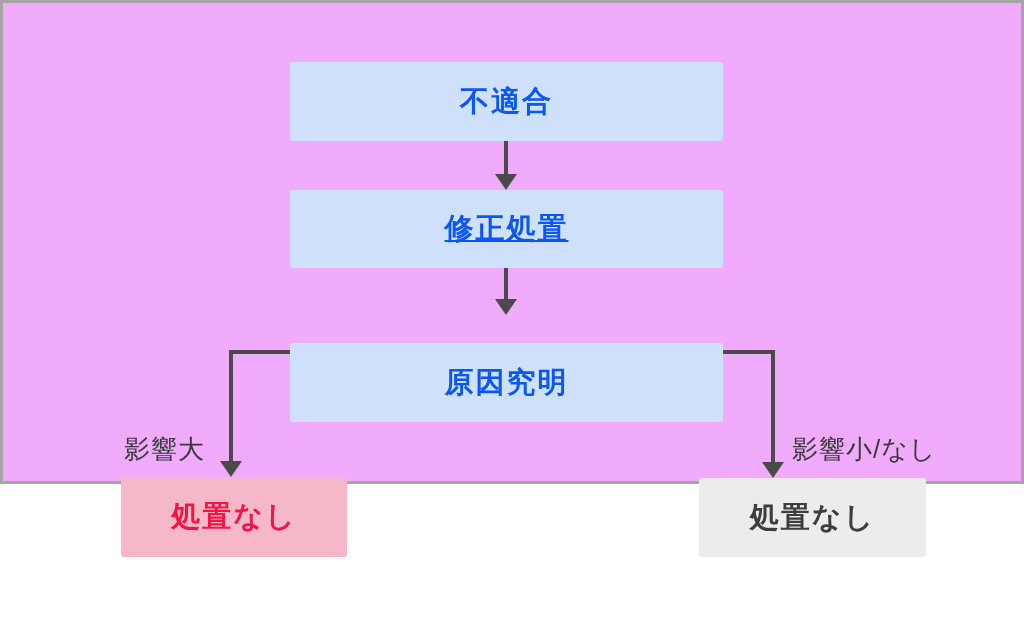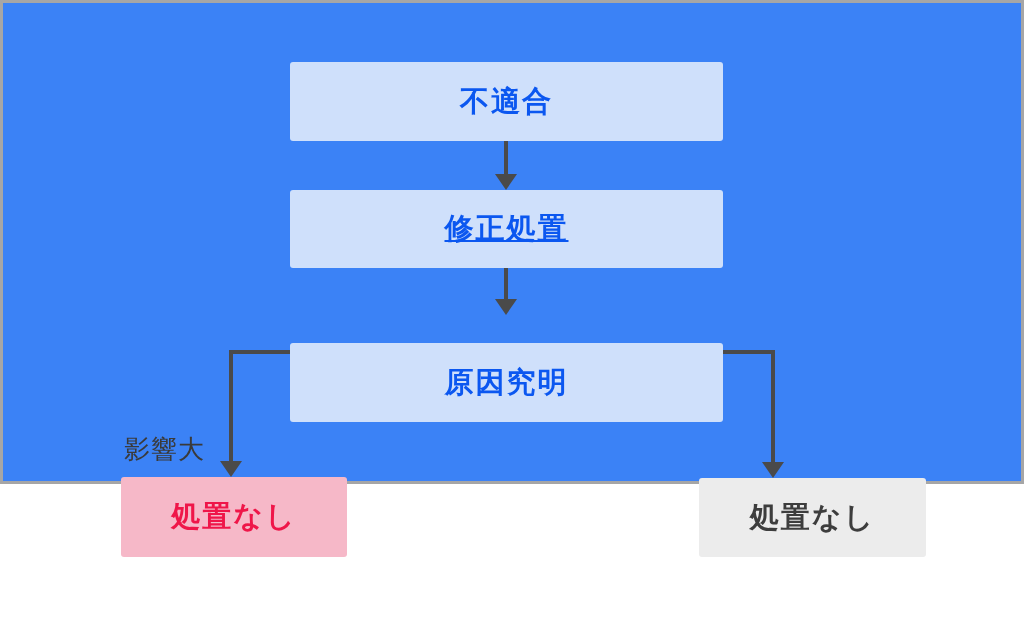--- a/index.html
+++ b/index.html
@@ -15,21 +15,21 @@
   *{margin:0;padding:0;box-sizing:border-box;}
   html,body{background:#ffffff;}
   body{
     width:1024px;height:620px;
     font-family:"Liberation Sans","DejaVu Sans",sans-serif;
     overflow:hidden;
   }
   .canvas{
     position:relative;
     width:1024px;height:484px;
-    background:#3b82f6;
+    background:#f0abfc;
     border:3px solid var(--canvas-border);
   }
   .node{
     position:absolute;
     display:flex;align-items:center;justify-content:center;
     border-radius:3px;
     font-weight:bold;
     font-size:29px;
     letter-spacing:2px;
     white-space:nowrap;
@@ -102,14 +102,15 @@
   <div class="line" id="conn-left-h"></div>
   <div class="line" id="conn-left-v"></div>
   <div class="arrowhead" id="conn-left-head"></div>
 
   <div class="line" id="conn-right-h"></div>
   <div class="line" id="conn-right-v"></div>
   <div class="arrowhead" id="conn-right-head"></div>
 
   <div class="branch-label" id="branch-label-left">影響大</div>
 
+  <div class="branch-label" id="branch-label-right">影響小/なし</div>
 
 </div>
 
 </body></html>

